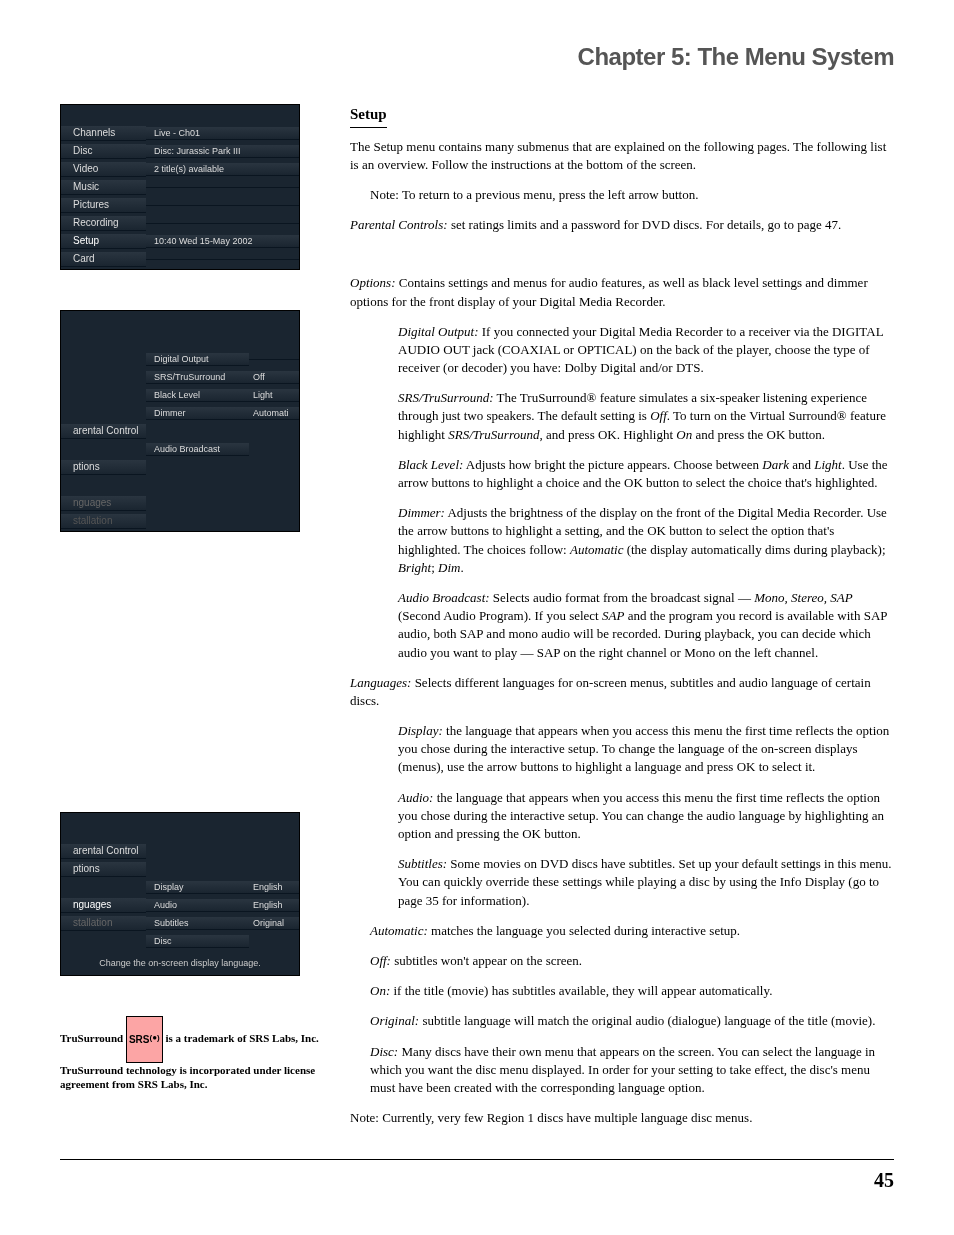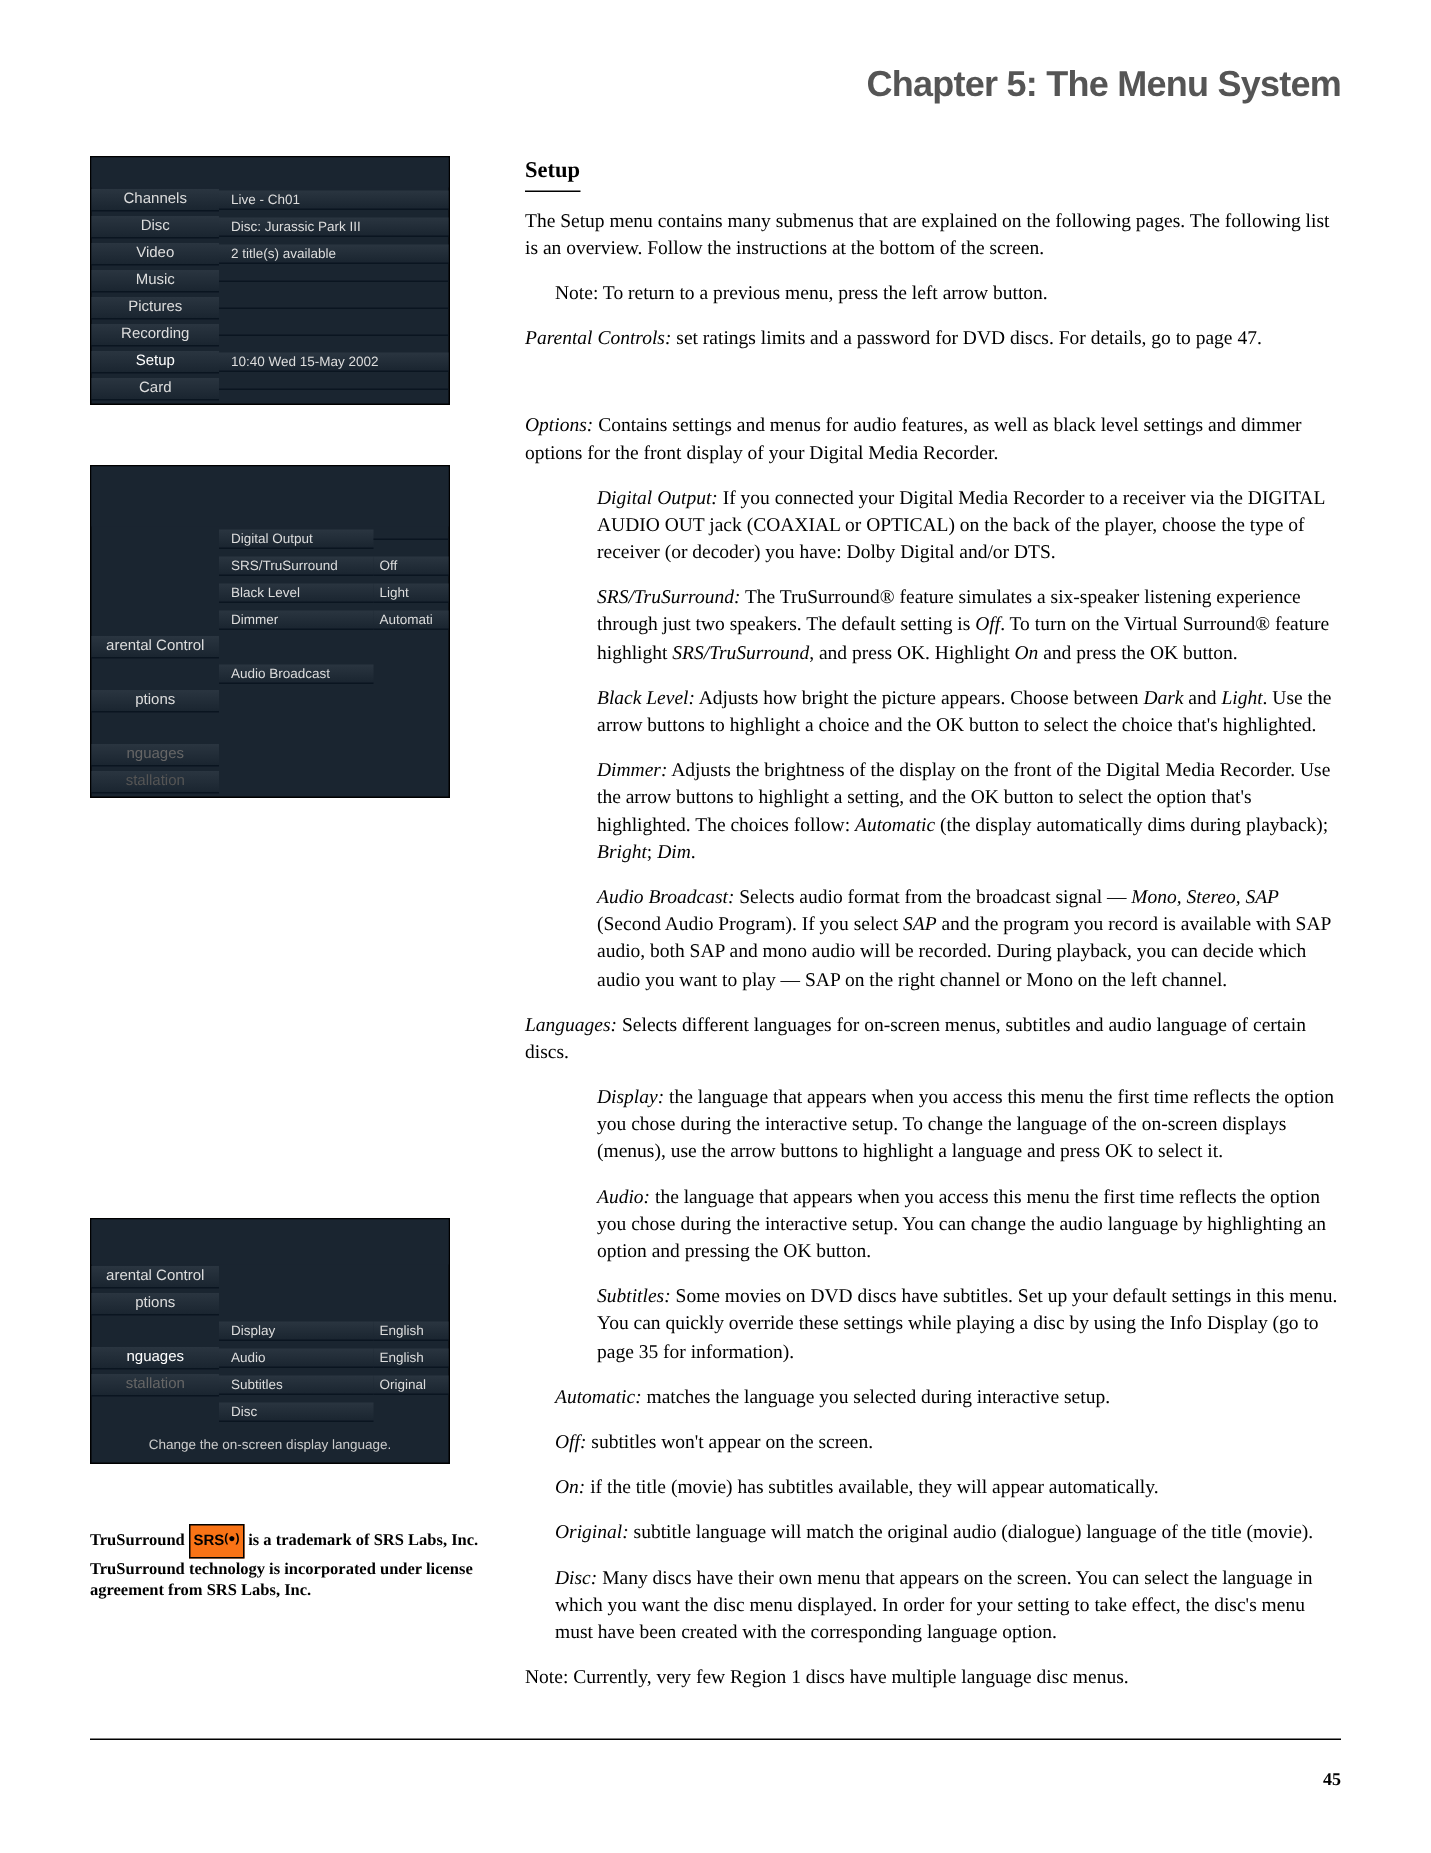--- a/index.html
+++ b/index.html
@@ -37,26 +37,25 @@
     width: 240px;
     border: 1px solid #000;
     margin-bottom: 40px;
     font-family: Arial, sans-serif;
     font-size: 10px;
     color: #ccc;
   }
   .ui-row { display: flex; height: 18px; align-items: center; }
   .ui-left-col {
     width: 85px;
-    padding-left: 0;
+    padding-left: 12px;
     background: linear-gradient(#2a3540, #1a2530);
     border-bottom: 1px solid #0a1520;
     font-size: 10px;
     color: #ddd;
-    text-align: center;
   }
   .ui-mid-col {
     flex: 1;
     padding-left: 8px;
     background: linear-gradient(#2a3540, #1a2530);
     border-bottom: 1px solid #0a1520;
     font-size: 9px;
     color: #ddd;
   }
   .ui-right-col {
@@ -85,40 +84,40 @@
     display: inline-block;
   }
   .body-text { margin: 0 0 12px 0; }
   .indent-1 { margin-left: 20px; }
   .indent-2 { margin-left: 48px; }
   .indent-3 { margin-left: 20px; }
   .term { font-style: italic; }
   .footer-line {
     border-top: 1px solid #000;
     margin-top: 20px;
-    padding-top: 18px;
+    padding-top: 6px;
     text-align: right;
     font-weight: bold;
-    font-size: 12px;
+    font-size: 20px;
     font-family: Liberation Serif, serif;
   }
   .trademark-note {
     font-size: 11px;
     font-weight: bold;
     margin-top: 30px;
     line-height: 1.3;
   }
   .srs-logo {
     display: inline-block;
     font-size: 10px;
     font-weight: bold;
     border: 1px solid #000;
-    padding: 4px 2px;
+    padding: 16px 2px;
     vertical-align: middle;
-    background: #f97316;
+    background: #fca5a5;
     font-family: Arial, sans-serif;
   }
   .srs-circle::after {
     content: "(●)";
     font-size: 8px;
     vertical-align: top;
   }
 </style>
 </head>
 <body>

